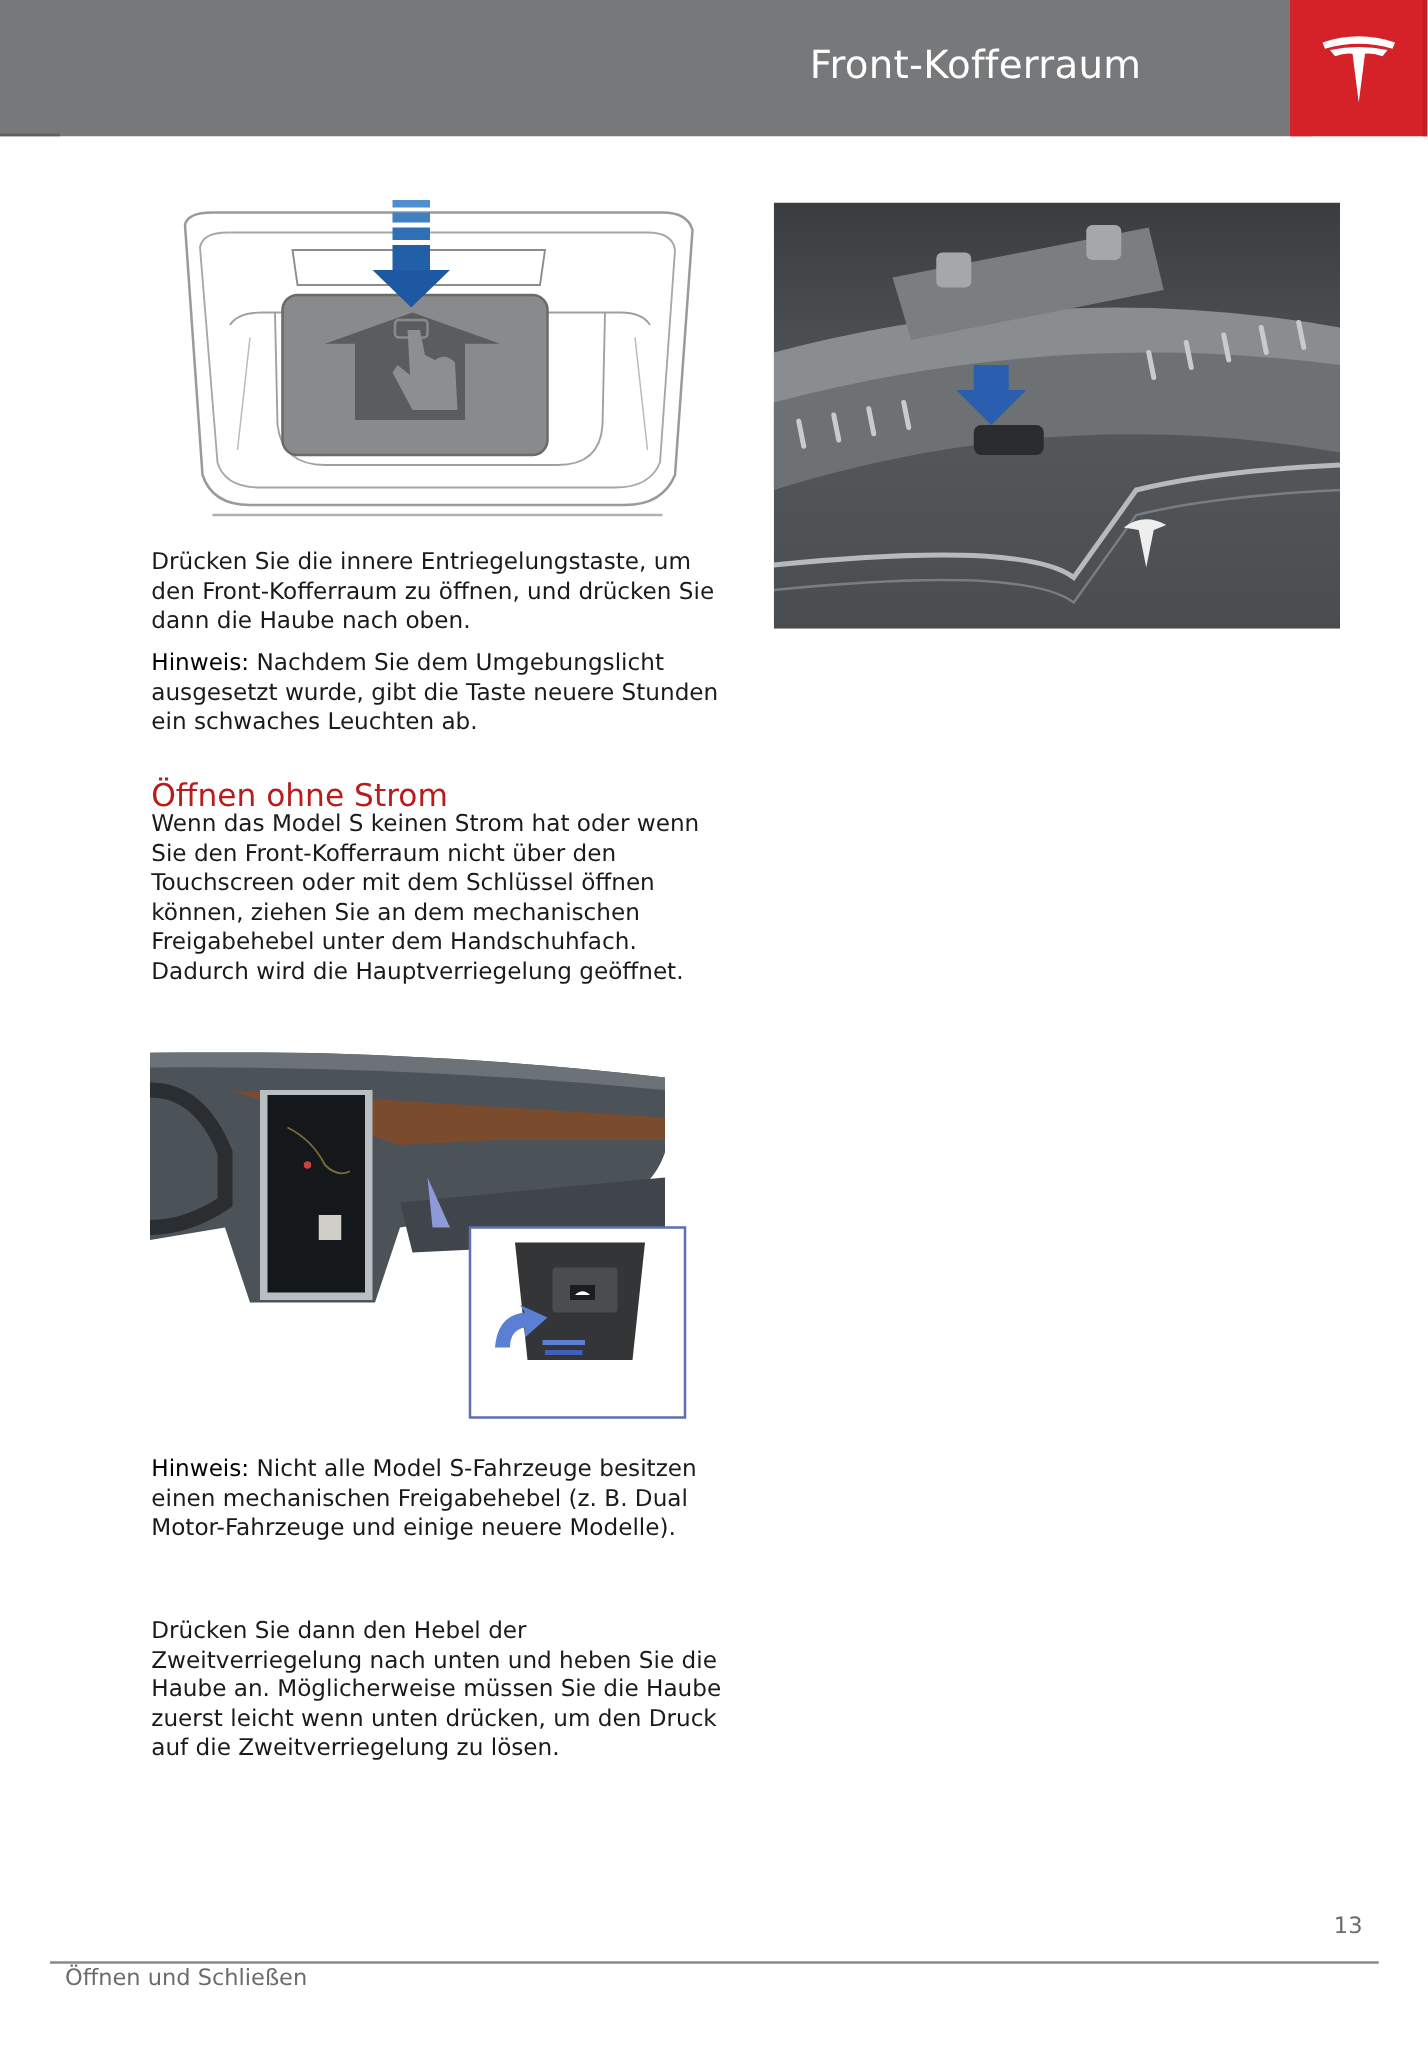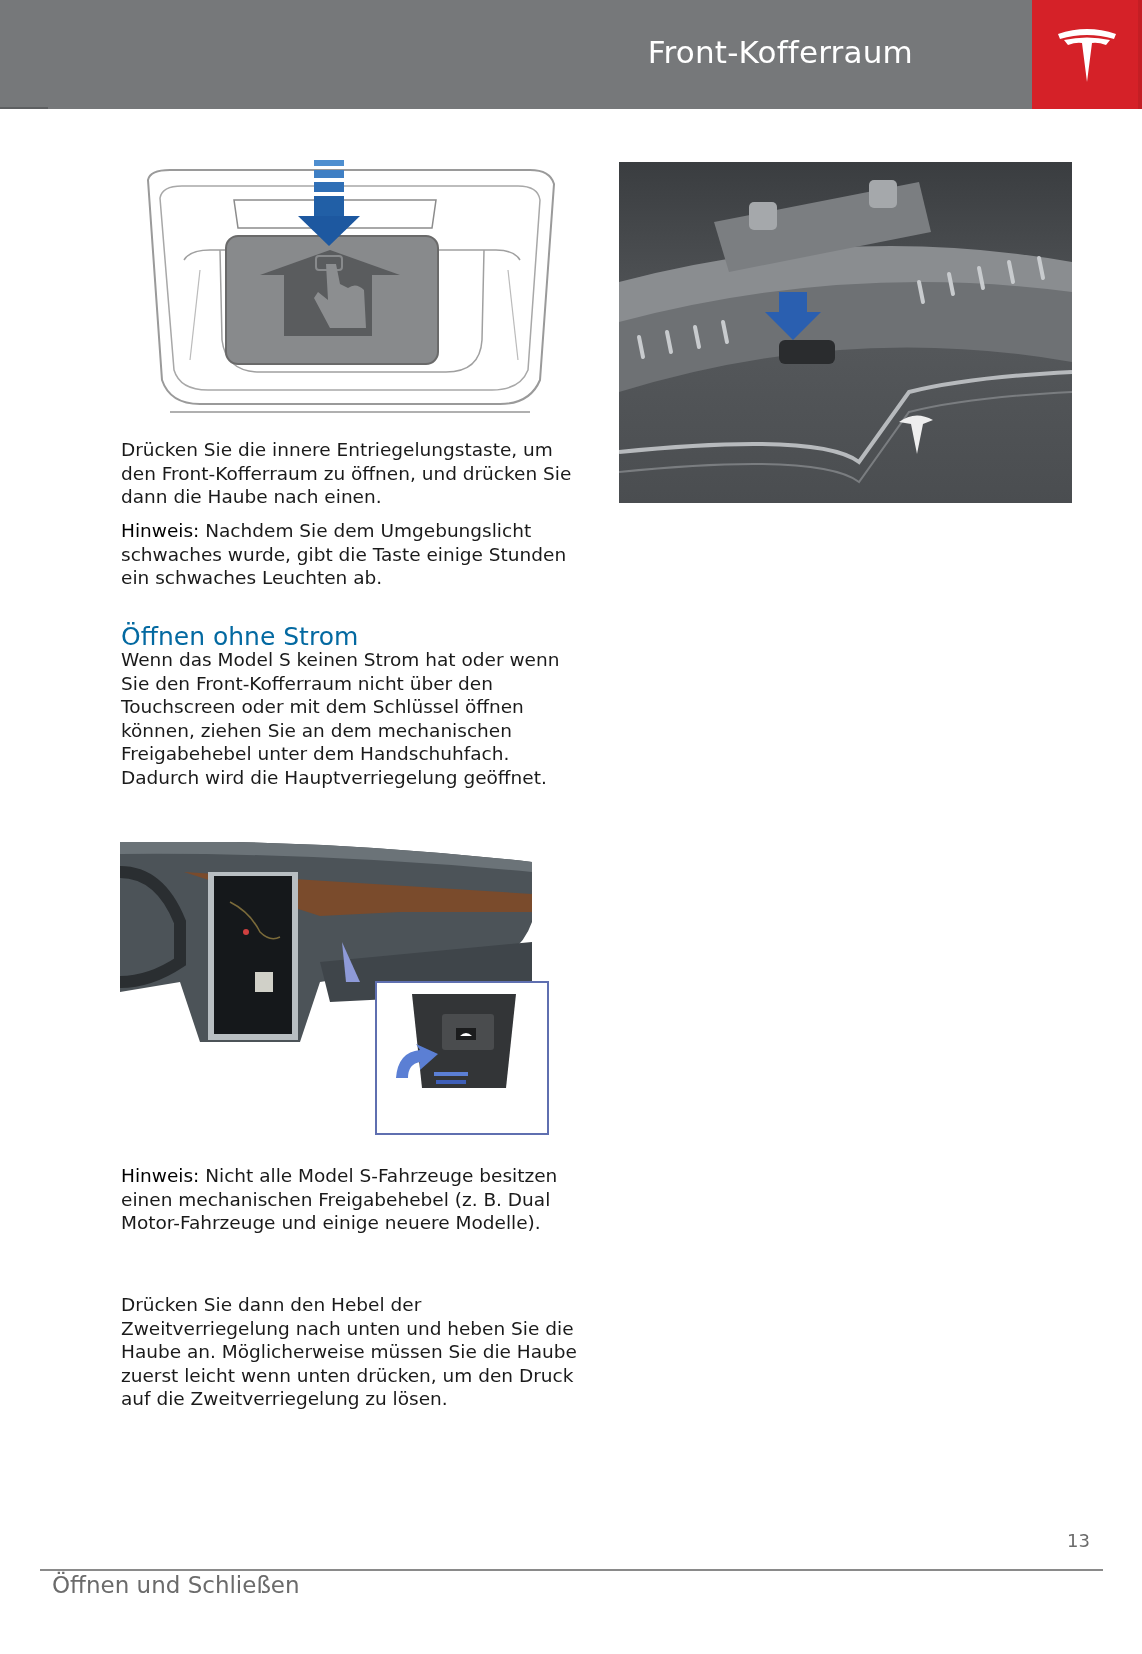--- a/index.html
+++ b/index.html
@@ -8,24 +8,24 @@
   .header { position:absolute; left:0; top:0; width:1050px; height:109px; background:#76787a; }
   .header-title { position:absolute; right:137px; top:34px; color:#ffffff; font-size:31px; letter-spacing:0.2px; }
   .logo-box { position:absolute; left:1032px; top:0; width:110px; height:109px; background:#d52128; }
   .logo-box svg { position:absolute; left:24px; top:26px; }
   .logo-edge { position:absolute; left:1138px; top:0; width:4px; height:109px; background:#c41e24; }
   .header-underline { position:absolute; left:0; top:107px; width:48px; height:2px; background:#5d5f61; }
 
   .fig { position:absolute; }
   .p { position:absolute; left:121px; width:460px; font-size:18.5px; line-height:23.5px; color:#1a1a1a; }
   .p b { font-weight:normal; color:#000;margin-top:17px; }
-  .h2 { position:absolute; left:121px; top:622px; font-size:25px; color:#0369a1; }
+  .h2 { position:absolute; left:121px; top:622px; font-size:25px; color:#b91c1c; }
 
   .footer-line { position:absolute; left:40px; top:1569px; width:1063px; height:2px; background:#8a8a8a; }
-  .footer-left { position:absolute; left:52px; top:1572px; font-size:23px; color:#6b6b6b; }
+  .footer-left { position:absolute; left:52px; top:1572px; font-size:18px; color:#6b6b6b; }
   .footer-right { position:absolute; right:52px; top:1530px; font-size:18px; color:#6b6b6b; }
 </style>
 </head>
 <body>
 
 <div class="header">
   <div class="header-title">Front-Kofferraum</div>
   <div class="header-underline"></div>
 </div>
 <div class="logo-box">
@@ -83,22 +83,22 @@
     <line x1="420" y1="96" x2="424" y2="116"></line>
   </g>
   <rect x="160" y="178" width="56" height="24" rx="6" fill="#2a2c2e"></rect>
   <path d="M0 290 Q200 270 240 300 L290 230 Q350 215 453 210" fill="none" stroke="#b7babd" stroke-width="4"></path>
   <path d="M0 310 Q200 290 240 320 L290 250 Q350 235 453 230" fill="none" stroke="#7a7d80" stroke-width="2"></path>
   <path d="M280 260 Q296 248 314 258 L304 262 L298 292 L292 262 Z" fill="#eeeeee"></path>
   <rect x="160" y="130" width="28" height="22" fill="#2a5fb0"></rect>
   <polygon points="146,150 202,150 174,178" fill="#2a5fb0"></polygon>
 </svg>
 
-<div class="p" style="top:438px">Drücken Sie die innere Entriegelungstaste, um den Front-Kofferraum zu öffnen, und drücken Sie dann die Haube nach einen.</div>
-<div class="p" style="top:519px"><b>Hinweis:</b><span> Nachdem Sie dem Umgebungslicht schwaches wurde, gibt die Taste einige Stunden ein schwaches Leuchten ab.</span></div>
+<div class="p" style="top:438px">Drücken Sie die innere Entriegelungstaste, um den Front-Kofferraum zu öffnen, und drücken Sie dann die Haube nach oben.</div>
+<div class="p" style="top:519px"><b>Hinweis:</b><span> Nachdem Sie dem Umgebungslicht ausgesetzt wurde, gibt die Taste neuere Stunden ein schwaches Leuchten ab.</span></div>
 
 <div class="h2">Öffnen ohne Strom</div>
 <div class="p" style="top:648px">Wenn das Model S keinen Strom hat oder wenn Sie den Front-Kofferraum nicht über den Touchscreen oder mit dem Schlüssel öffnen können, ziehen Sie an dem mechanischen Freigabehebel unter dem Handschuhfach. Dadurch wird die Hauptverriegelung geöffnet.</div>
 
 <svg class="fig" style="left:120px;top:842px" width="450" height="325" viewBox="0 0 450 325">
   <path d="M0 0 Q200 -4 412 20 L412 80 Q405 100 390 110 L200 140 L180 200 L80 200 L60 140 L0 150 Z" fill="#4c5358"></path>
   <path d="M0 0 Q200 -4 412 20 L412 30 Q200 10 0 12 Z" fill="#6b7378"></path>
   <path d="M64 30 L412 52 L412 70 L280 70 L200 74 Z" fill="#7a4b2c"></path>
   <rect x="88" y="30" width="90" height="168" fill="#b8bec2"></rect>
   <rect x="94" y="34" width="78" height="158" fill="#15181b"></rect>

